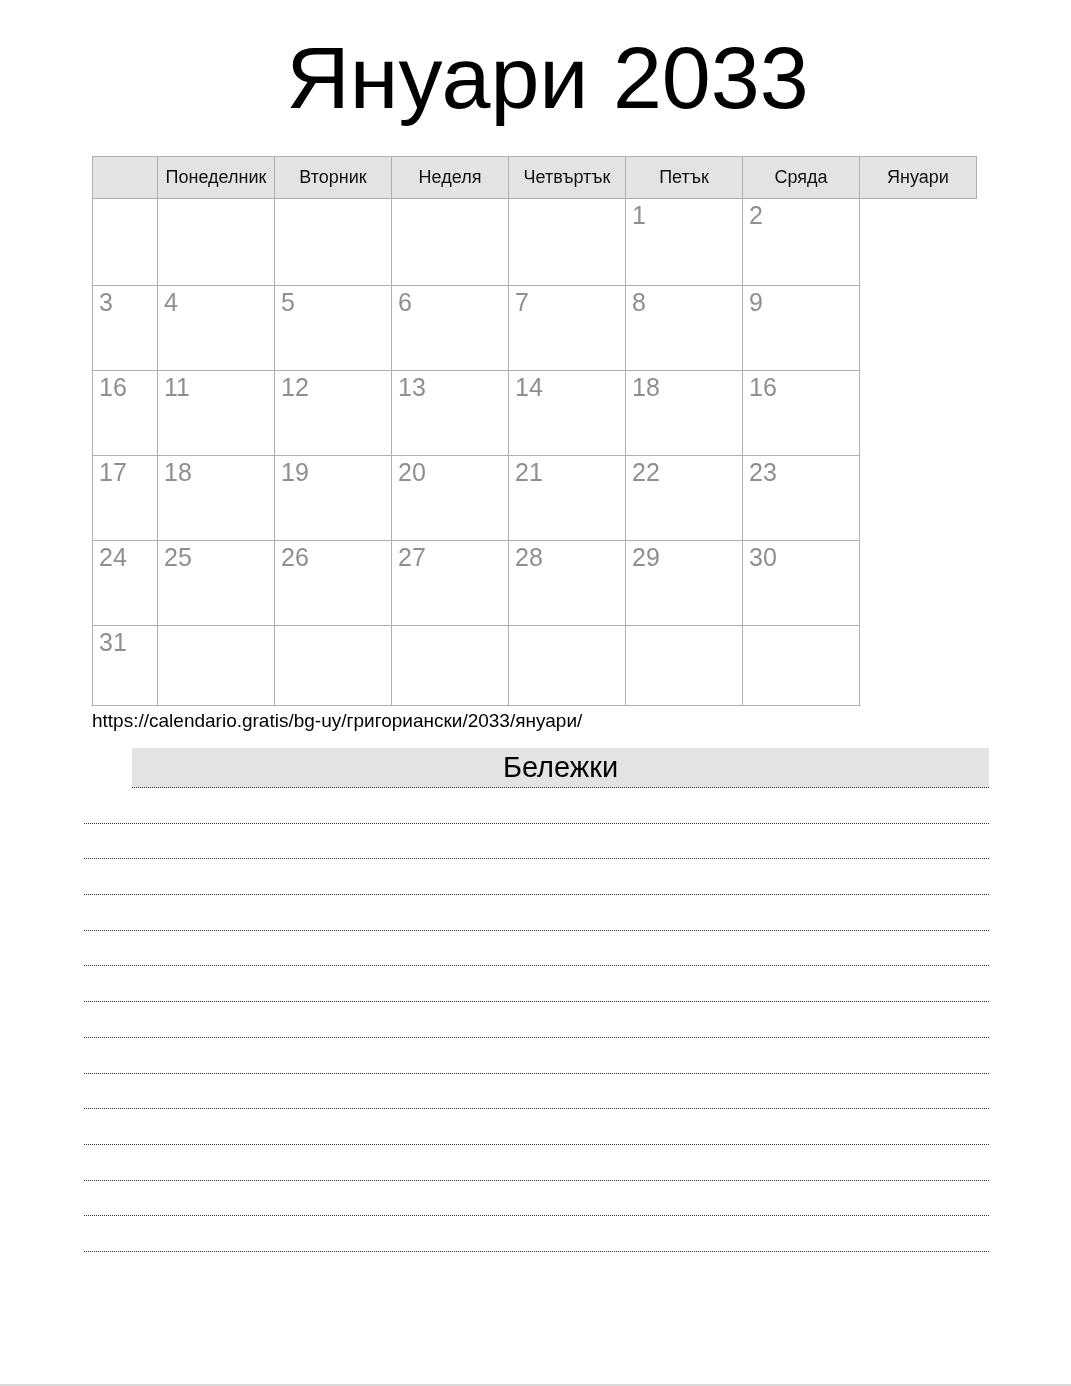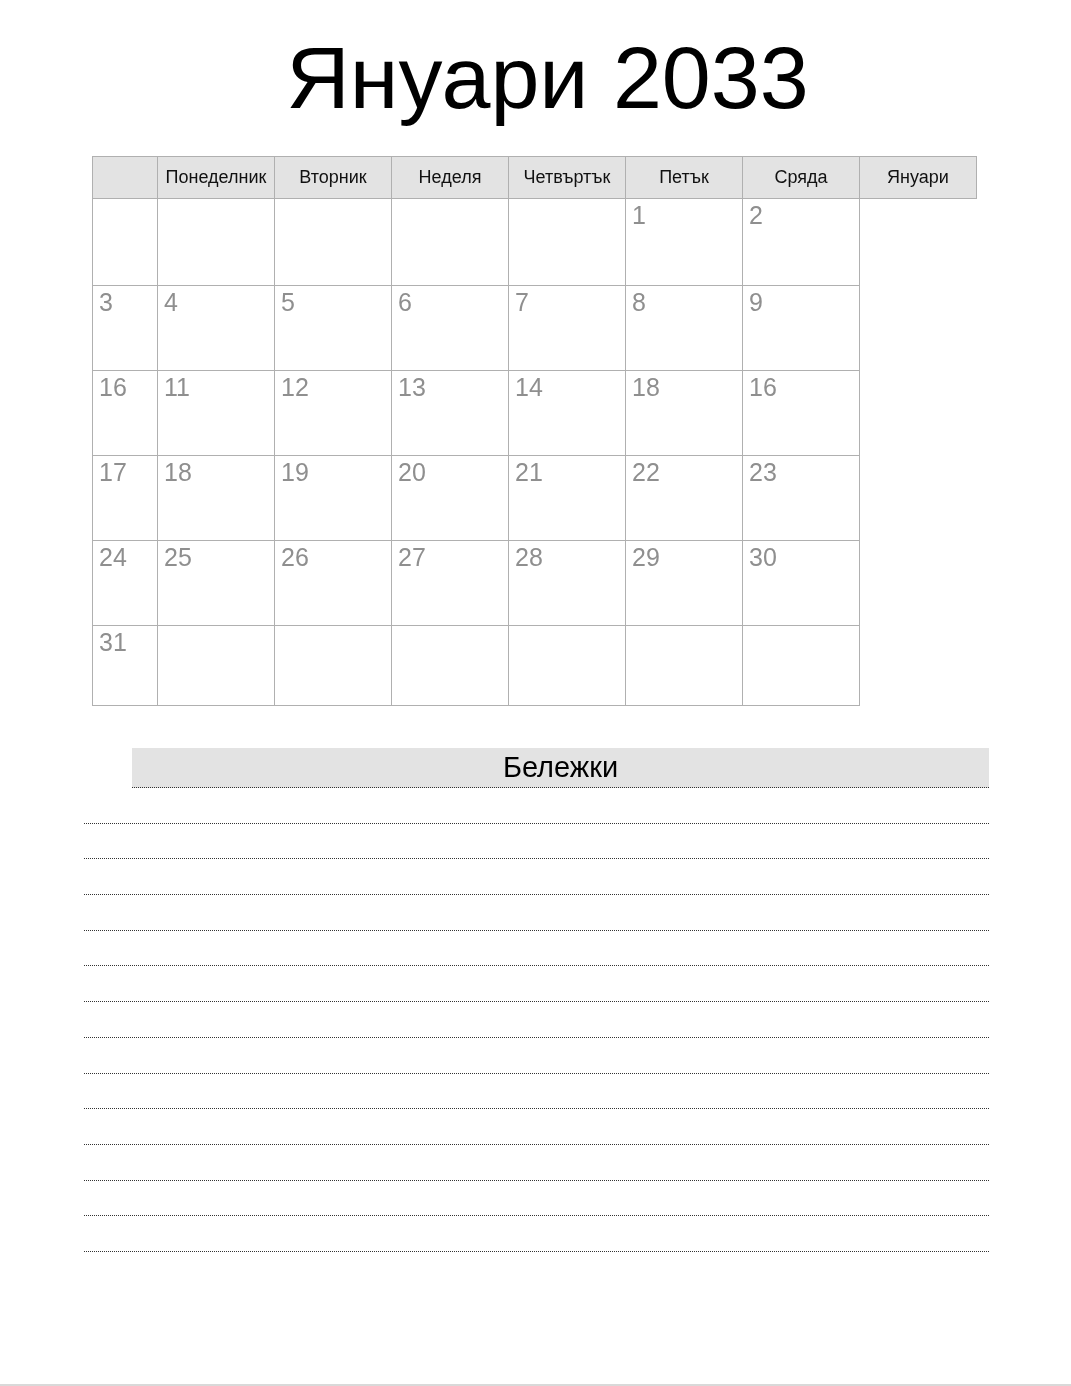--- a/index.html
+++ b/index.html
@@ -190,20 +190,21 @@
           <td class="day"></td>
           <td class="day"></td>
           <td class="day"></td>
           <td class="day"></td>
           <td class="day"></td>
           <td class="day"></td>
         </tr>
       </tbody>
   </table>
 
+  <div class="source-url">https://calendario.gratis/bg-uy/григориански/2033/януари/</div>
 
   <div class="notes">
     <div class="notes-header">Бележки</div>
     <div id="note-lines">
         <div class="note-line"></div>
         <div class="note-line"></div>
         <div class="note-line"></div>
         <div class="note-line"></div>
         <div class="note-line"></div>
         <div class="note-line"></div>

